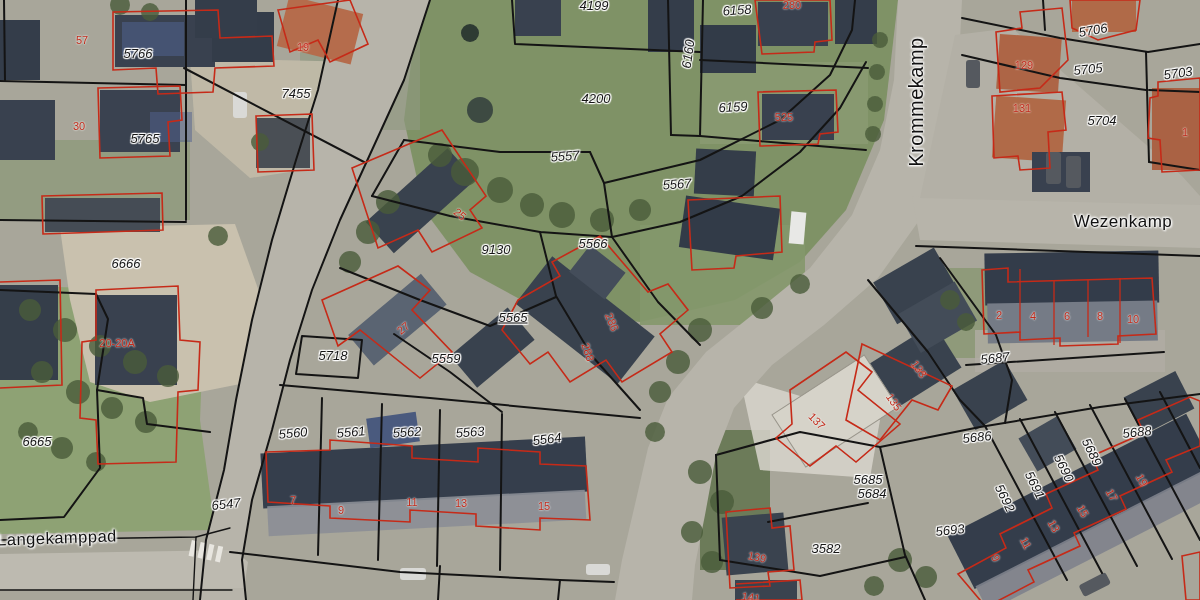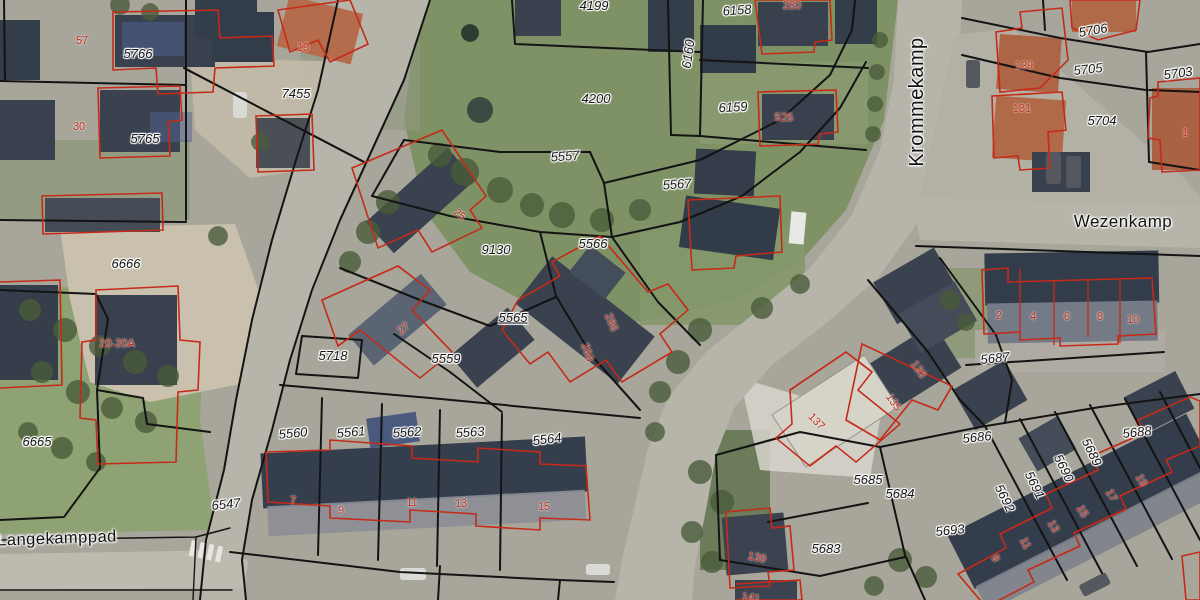--- a/index.html
+++ b/index.html
@@ -346,23 +346,23 @@
       <div class="lbl parcel-lbl" style="left: 577px; top: 243px; transform: translate(-50%, -50%) rotate(0deg); margin-left: 16px;">5566</div>
       <div class="lbl parcel-lbl" style="left: 513px; top: 317px; transform: translate(-50%, -50%) rotate(0deg); text-decoration: underline;">5565</div>
       <div class="lbl parcel-lbl" style="left: 446px; top: 358px; transform: translate(-50%, -50%) rotate(0deg);">5559</div>
       <div class="lbl parcel-lbl" style="left: 1093px; top: 30px; transform: translate(-50%, -50%) rotate(-10deg);">5706</div>
       <div class="lbl parcel-lbl" style="left: 1088px; top: 69px; transform: translate(-50%, -50%) rotate(-6deg);">5705</div>
       <div class="lbl parcel-lbl" style="left: 1178px; top: 73px; transform: translate(-50%, -50%) rotate(-8deg);">5703</div>
       <div class="lbl parcel-lbl" style="left: 1102px; top: 120px; transform: translate(-50%, -50%) rotate(0deg);">5704</div>
       <div class="lbl parcel-lbl" style="left: 995px; top: 358px; transform: translate(-50%, -50%) rotate(-6deg);">5687</div>
       <div class="lbl parcel-lbl" style="left: 977px; top: 437px; transform: translate(-50%, -50%) rotate(-6deg);">5686</div>
       <div class="lbl parcel-lbl" style="left: 868px; top: 467px; transform: translate(-50%, -50%) rotate(0deg); margin-top: 12px;">5685</div>
-      <div class="lbl parcel-lbl" style="left: 900px; top: 493px; transform: translate(-50%, -50%) rotate(0deg);">5684</div>
+      <div class="lbl parcel-lbl" style="left: 872px; top: 493px; transform: translate(-50%, -50%) rotate(0deg);">5684</div>
       <div class="lbl parcel-lbl" style="left: 950px; top: 530px; transform: translate(-50%, -50%) rotate(-6deg);">5693</div>
-      <div class="lbl parcel-lbl" style="left: 826px; top: 548px; transform: translate(-50%, -50%) rotate(0deg);">5683</div>
+      <div class="lbl parcel-lbl" style="left: 826px; top: 548px; transform: translate(-50%, -50%) rotate(0deg);">3582</div>
       <div class="lbl parcel-lbl" style="left: 1137px; top: 432px; transform: translate(-50%, -50%) rotate(-6deg);">5688</div>
       <div class="lbl parcel-lbl" style="left: 1092px; top: 452px; transform: translate(-50%, -50%) rotate(64deg);">5689</div>
       <div class="lbl parcel-lbl" style="left: 1064px; top: 468px; transform: translate(-50%, -50%) rotate(64deg);">5690</div>
       <div class="lbl parcel-lbl" style="left: 1035px; top: 485px; transform: translate(-50%, -50%) rotate(64deg);">5691</div>
       <div class="lbl parcel-lbl" style="left: 1005px; top: 498px; transform: translate(-50%, -50%) rotate(64deg);">5692</div>
       <div class="lbl parcel-lbl" style="left: 293px; top: 433px; transform: translate(-50%, -50%) rotate(-5deg);">5560</div>
       <div class="lbl parcel-lbl" style="left: 351px; top: 432px; transform: translate(-50%, -50%) rotate(-5deg);">5561</div>
       <div class="lbl parcel-lbl" style="left: 407px; top: 432px; transform: translate(-50%, -50%) rotate(-4deg);">5562</div>
       <div class="lbl parcel-lbl" style="left: 470px; top: 432px; transform: translate(-50%, -50%) rotate(-4deg);">5563</div>
       <div class="lbl parcel-lbl" style="left: 547px; top: 439px; transform: translate(-50%, -50%) rotate(-7deg);">5564</div>

